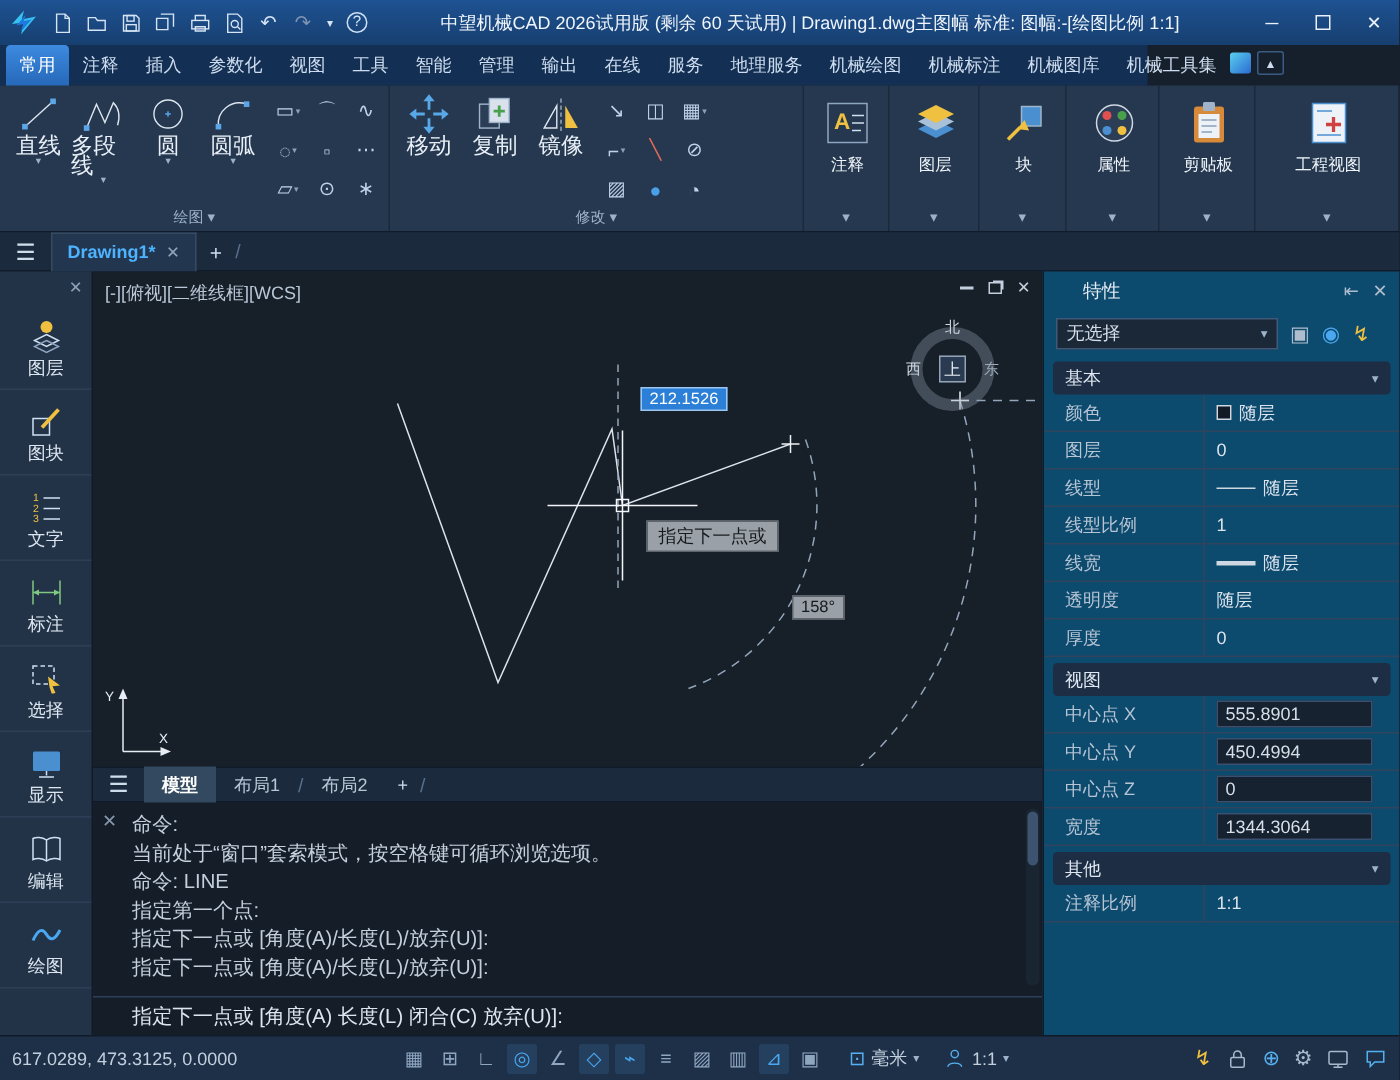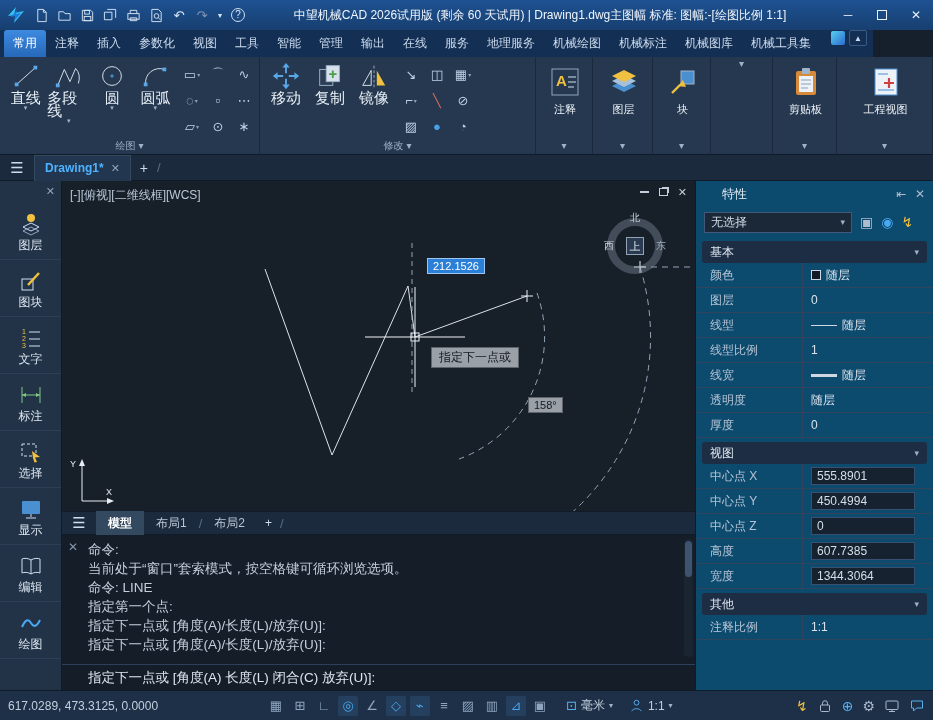--- a/index.html
+++ b/index.html
@@ -14,21 +14,21 @@
   .qbtn { width:22px; height:22px; display:flex; align-items:center; justify-content:center; color:#d7e6f6; font-size:13px; border-radius:2px; }
   .qbtn.dim { color:#7f95b3; }
   .qbtn svg { width:15px; height:15px; }
   .help-circ { width:14px; height:14px; border:1px solid #cfe0f4; border-radius:50%; font-size:10px; line-height:12px; text-align:center; }
   .title-text { flex:1; text-align:center; font-size:12px; white-space:nowrap; overflow:hidden; color:#eff5fc; }
   .win-controls { display:flex; height:30px; }
   .wbtn { width:34px; height:30px; display:flex; align-items:center; justify-content:center; color:#eaf1fa; font-size:12px; }
   .maxbox { width:10px; height:10px; border:1px solid #eaf1fa; }
 
   
-  .tabrow { position:absolute; left:0; top:30px; width:873px; height:27px; background:#132f54; display:flex; align-items:flex-start; padding-left:4px; font-size:12px; color:#cddcee; }
+  .tabrow { position:absolute; left:0; top:30px; width:765px; height:27px; background:#132f54; display:flex; align-items:center; padding-left:4px; font-size:12px; color:#cddcee; }
   .rtab { padding:5px 9px 6px 9px; cursor:default; white-space:nowrap; }
   .rtab.active { background:linear-gradient(#3c8ae0,#2667b8); color:#fff; border-radius:3px 3px 0 0; }
   .tabrow-right { margin-left:auto; display:flex; align-items:center; gap:4px; padding:0 6px 3px 0; }
   .style-chip { width:14px; height:14px; border-radius:2px; background:linear-gradient(135deg,#5ad0f0,#2a6ad0); }
   .collapse-btn { width:18px; height:16px; border:1px solid #3b5a84; border-radius:2px; color:#cddcee; font-size:8px; display:flex; align-items:center; justify-content:center; }
 
   
   .ribbon { position:absolute; left:0; top:57px; width:933px; height:98px; background:#25384f; display:flex; border-bottom:1px solid #101b29; }
   .rgroup { height:100%; border-right:1px solid #1a293c; display:flex; flex-direction:column; }
   .g-draw{width:260px;} .g-mod{width:276px;} .g-ann{width:57px;} .g-layer{width:60px;} .g-block{width:58px;} .g-attr{width:62px;} .g-clip{width:64px;} .g-view{flex:1;}
@@ -389,20 +389,32 @@
             <line x1="5" y1="27" x2="13" y2="19" stroke="#f0c040" stroke-width="2.4"></line>
             <polygon points="16,14 19,21 11,20" fill="#f0c040"></polygon>
           </svg>
       <span class="tlabel">块</span>
     </div>
       </div>
     <div class="rgroup-footer"><span>▾</span></div>
   </div>
 
   <div class="rgroup g-attr">
+    <div class="rgroup-body">
+        <div class="rbig">
+      <svg viewBox="0 0 32 32">
+            <circle cx="16" cy="16" r="12" fill="#2c3e55" stroke="#cfd8e4"></circle>
+            <circle cx="11" cy="11" r="3" fill="#e05050"></circle>
+            <circle cx="21" cy="11" r="3" fill="#4aa04a"></circle>
+            <circle cx="11" cy="21" r="3" fill="#4a90d0"></circle>
+            <circle cx="21" cy="21" r="3" fill="#f0c040"></circle>
+          </svg>
+      <span class="tlabel">属性</span>
+    </div>
+      </div>
     <div class="rgroup-footer"><span>▾</span></div>
   </div>
 
   <div class="rgroup g-clip">
     <div class="rgroup-body">
         <div class="rbig">
       <svg viewBox="0 0 32 32">
             <rect x="6" y="5" width="20" height="24" rx="2" fill="#d78a3a"></rect>
             <rect x="12" y="2" width="8" height="6" rx="1" fill="#9fb4ca"></rect>
             <rect x="9" y="10" width="14" height="16" fill="#edf2f8"></rect>
@@ -659,26 +671,20 @@
         <span class="p-input">450.4994</span>
       </span>
   </div>
   <div class="p-row">
     <span class="p-label">中心点 Z</span>
     <span class="p-value">
         <span class="p-input">0</span>
       </span>
   </div>
   <div class="p-row">
-    <span class="p-label">高度</span>
-    <span class="p-value">
-        <span class="p-input">607.7385</span>
-      </span>
-  </div>
-  <div class="p-row">
     <span class="p-label">宽度</span>
     <span class="p-value">
         <span class="p-input">1344.3064</span>
       </span>
   </div>
 
   <div class="p-sec">
     <span>其他</span>
       <span class="sp"></span>
       <span class="ca">▾</span>

